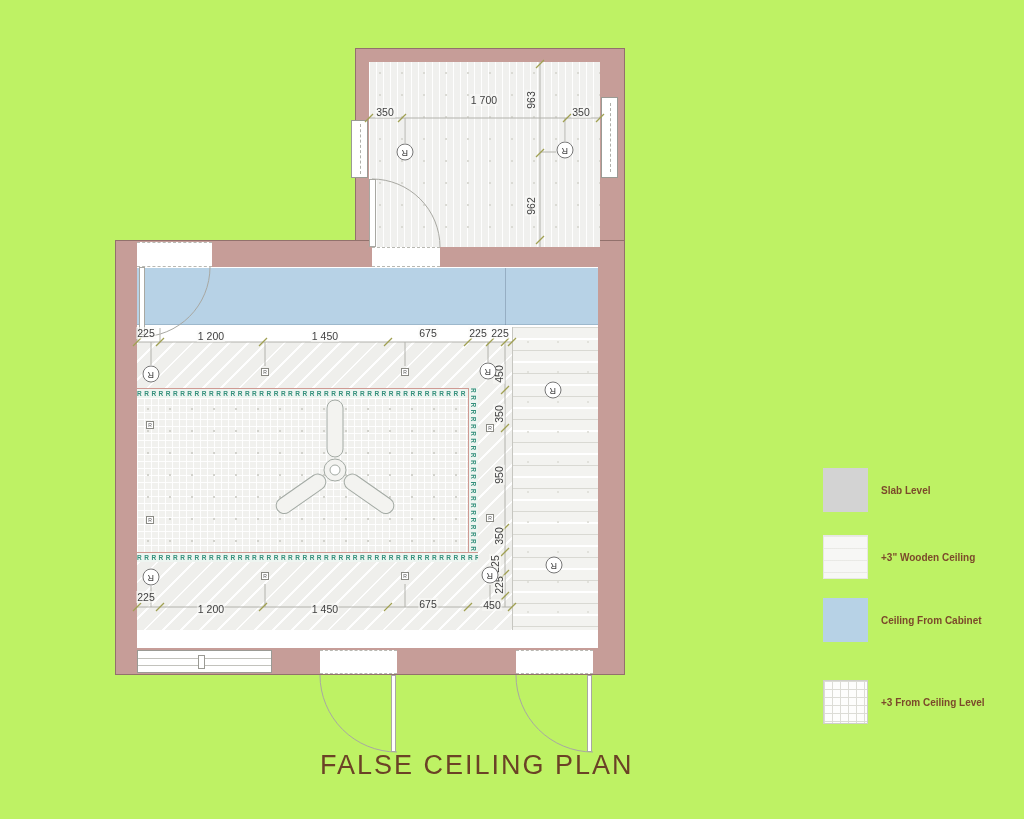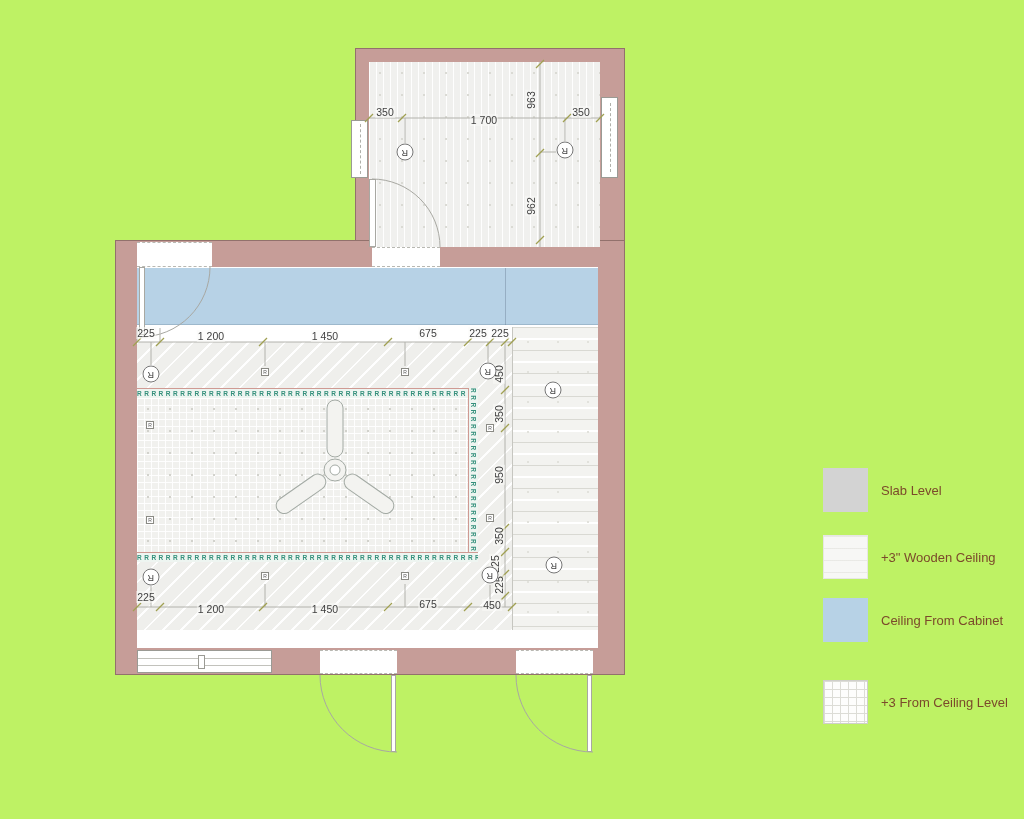--- a/index.html
+++ b/index.html
@@ -57,21 +57,21 @@
   .swatch{width:45px;height:44px;box-sizing:border-box;flex:none;}
   .sw-slab{background:var(--slab);}
   .sw-wood{background:#f7f7f5;border:1px solid #e7e7e3;
     background-image:repeating-linear-gradient(180deg,rgba(220,220,214,.5) 0 1px,transparent 1px 12px);}
   .sw-cabinet{background:var(--cabinet);}
   .sw-grid{background:#fdfdfc;border:1px solid #cfcfca;
     background-image:repeating-linear-gradient(90deg,#dcdcd6 0 1px,transparent 1px 8px),
       repeating-linear-gradient(180deg,#dcdcd6 0 1px,transparent 1px 8px);}
   .sw-diag{background:#fdfdfc;border:1px solid #cfcfca;
     background-image:repeating-linear-gradient(135deg,#e0e0da 0 1px,transparent 1px 10px);}
-  .legend-label{margin-left:13px;font-size:13px;font-weight:normal;color:var(--legend_text);white-space:nowrap;}
+  .legend-label{margin-left:13px;font-size:10px;font-weight:bold;color:var(--legend_text);white-space:nowrap;}
   #title{position:absolute;left:320px;top:750px;font-size:27px;letter-spacing:2px;color:var(--title_text);}
   svg{position:absolute;left:0;top:0;}
 </style>
 </head>
 <body>
 
 <div id="canvas">
 
   <div class="wall" style="left:355px;top:48px;width:270px;height:219px;"></div>
   <div class="wall" style="left:115px;top:240px;width:510px;height:435px;"></div>
@@ -179,21 +179,21 @@
         <line x1="501" y1="432" x2="509" y2="424" stroke="#a0a052" stroke-width="1.3"></line>
         <line x1="501" y1="532" x2="509" y2="524" stroke="#a0a052" stroke-width="1.3"></line>
         <line x1="501" y1="556" x2="509" y2="548" stroke="#a0a052" stroke-width="1.3"></line>
         <line x1="501" y1="578" x2="509" y2="570" stroke="#a0a052" stroke-width="1.3"></line>
         <line x1="501" y1="600" x2="509" y2="592" stroke="#a0a052" stroke-width="1.3"></line>
       </g>
   </svg>
 
   <div id="dim-labels">
       <div class="dim-label" style="left: 385px; top: 112px;">350</div>
-      <div class="dim-label" style="left: 484px; top: 120px;">1 700</div>
+      <div class="dim-label" style="left: 484px; top: 100px;">1 700</div>
       <div class="dim-label" style="left: 581px; top: 112px;">350</div>
       <div class="dim-label" style="left: 531px; top: 100px; transform: translate(-50%, -50%) rotate(-90deg);">963</div>
       <div class="dim-label" style="left: 531px; top: 206px; transform: translate(-50%, -50%) rotate(-90deg);">962</div>
       <div class="dim-label" style="left: 146px; top: 333px;">225</div>
       <div class="dim-label" style="left: 211px; top: 336px;">1 200</div>
       <div class="dim-label" style="left: 325px; top: 336px;">1 450</div>
       <div class="dim-label" style="left: 428px; top: 333px;">675</div>
       <div class="dim-label" style="left: 478px; top: 333px;">225</div>
       <div class="dim-label" style="left: 500px; top: 333px;">225</div>
       <div class="dim-label" style="left: 146px; top: 597px;">225</div>
@@ -253,13 +253,14 @@
   </div>
   <div class="legend-row" style="top:598px;">
     <div class="swatch sw-cabinet"></div>
     <div class="legend-label">Ceiling From Cabinet</div>
   </div>
   <div class="legend-row" style="top:680px;">
     <div class="swatch sw-grid"></div>
     <div class="legend-label">+3 From Ceiling Level</div>
   </div>
 
+  <div id="title">FALSE CEILING PLAN</div>
 </div>
 
 </body></html>

